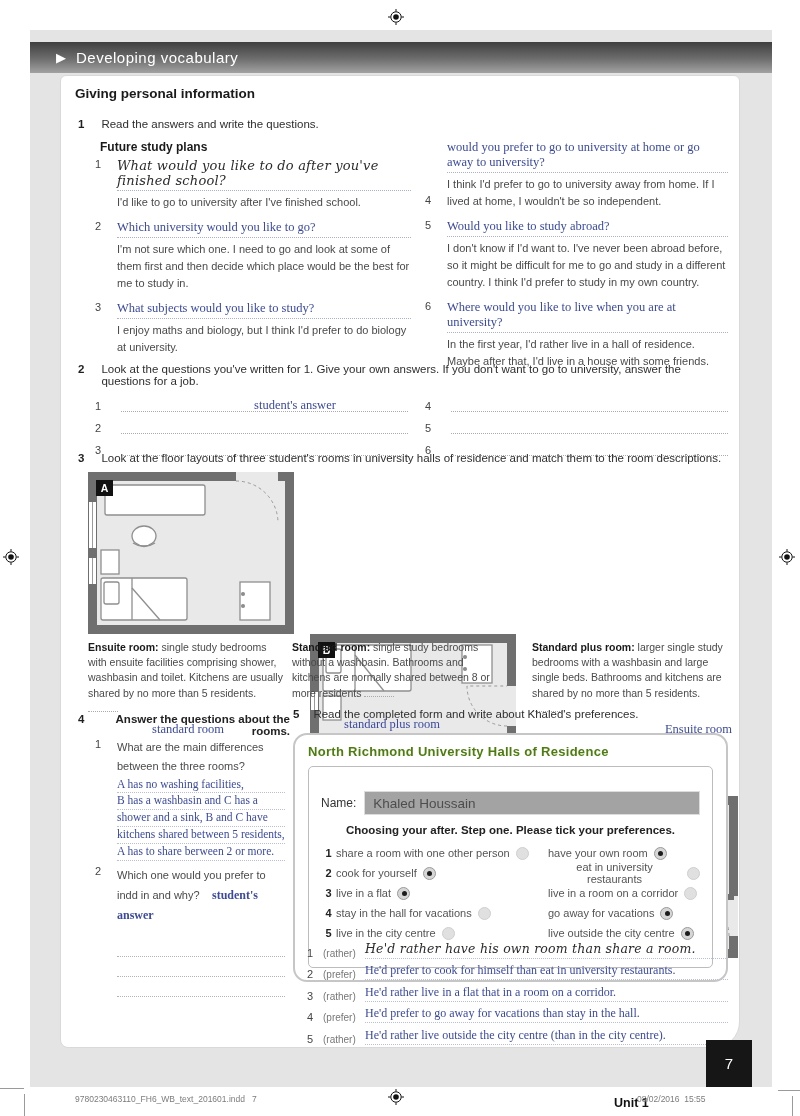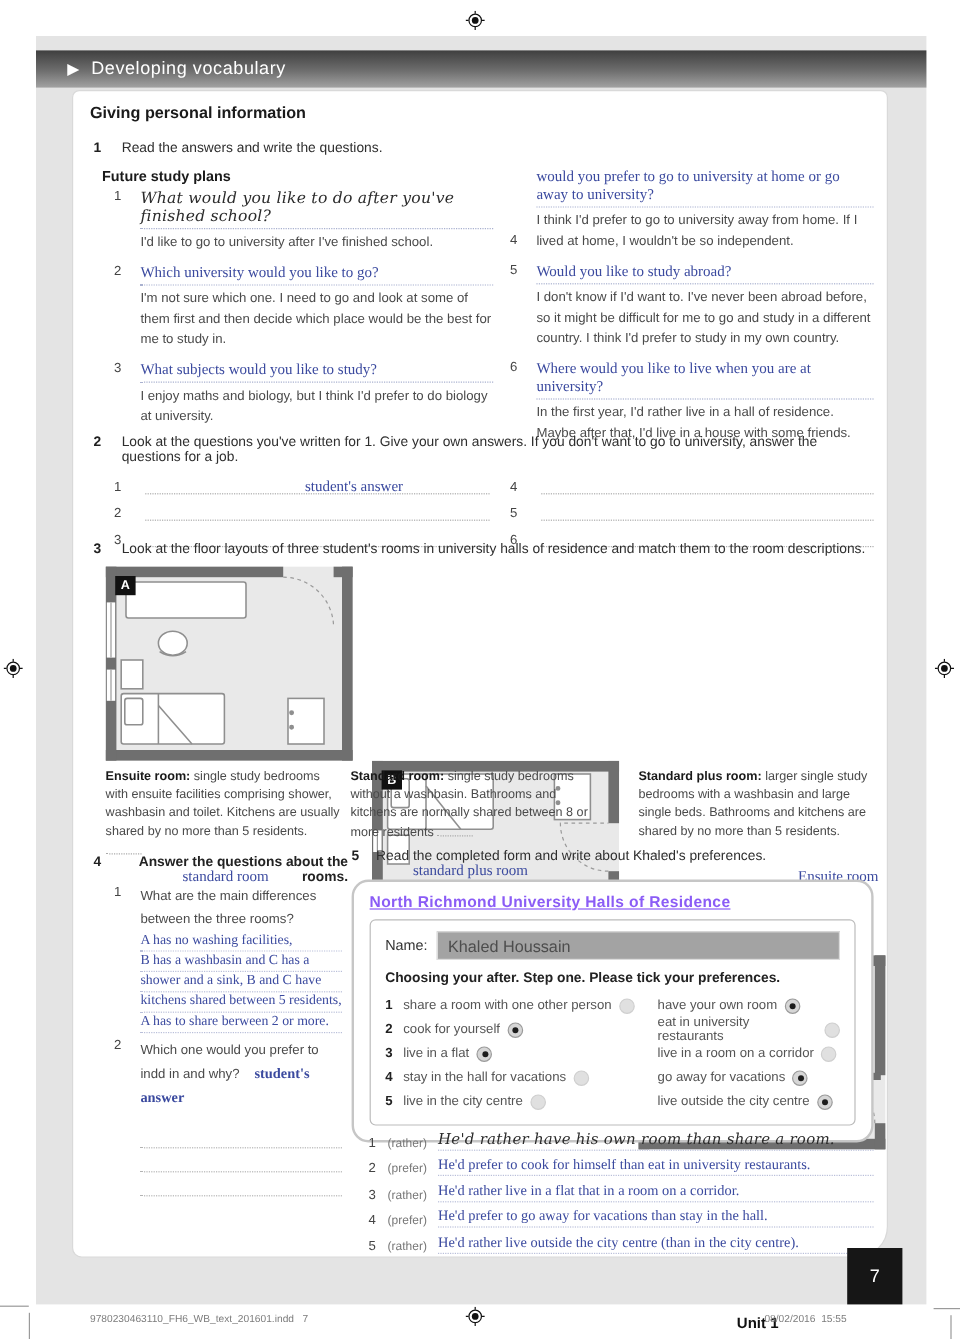--- a/index.html
+++ b/index.html
@@ -47,22 +47,22 @@
   .desc b{color:#1a1a1a;}
   .blank{display:inline-block;width:30px;border-bottom:1px dotted #aaa;height:10px;}
   .desc-ans{font-size:12.5px;margin-top:4px;}
 
   
   .keyline{font-size:11.5px;line-height:1.38;border-bottom:1px dotted #b9bfd9;}
 
   
   .form-outer{border:2px solid #c6c6c6;border-radius:14px;background:#fff;
               padding:9px 13px 12px 13px;box-sizing:border-box;}
-  .form-title{font-size:13px;font-weight:bold;color:#8b5cf6;letter-spacing:.3px;text-decoration:underline;}
-  .form-inner{border:1.5px solid #bcbcbc;border-radius:5px;margin-top:7px;padding:9px 12px;box-sizing:border-box;}
+  .form-title{font-size:13px;font-weight:bold;color:#4d7c0f;letter-spacing:.3px;}
+  .form-inner{border:1.5px solid #bcbcbc;border-radius:5px;margin-top:7px;padding:24px 12px;box-sizing:border-box;text-align:center;}
   .name-row{display:flex;align-items:center;gap:8px;}
   .name-lab{font-size:12px;color:#333;}
   .name-box{flex:1;background:#a3a3a3;border:1px solid #dcdcdc;height:22px;display:flex;
             align-items:center;padding-left:8px;font-size:13.5px;color:#4d4d4d;}
   .form-sub{font-size:11.5px;font-weight:bold;color:#222;margin:9px 0 7px 0;}
   .frow{display:flex;align-items:center;height:20px;font-size:11px;color:#555;}
   .frow .fn{width:15px;font-weight:bold;color:#222;}
   .fleft{width:212px;display:flex;align-items:center;gap:6px;}
   .fright{flex:1;display:flex;align-items:center;gap:6px;}
   .radio{width:13px;height:13px;border-radius:50%;background:#e0e0e0;border:1px solid #cfcfcf;
@@ -132,21 +132,21 @@
 </div>
 
 <div class="abs card"></div>
 
 <div class="abs h-section" style="left:75px;top:86px;">Giving personal information</div>
 
 <div class="abs" style="left:78px;top:118px;display:flex;gap:17px;">
   <span class="exnum">1</span>
   <span class="instr">Read the answers and write the questions.</span>
 </div>
-<div class="abs h-sub" style="left:85px;top:140px;">Future study plans</div>
+<div class="abs h-sub" style="left:100px;top:140px;">Future study plans</div>
 
 <div class="abs" style="left:95px;top:158px;width:316px;">
   <div class="qitem">
     <span class="qnum">1</span>
     <div class="qbody">
       <div class="qline hand" style="font-size:13px;">What would you like to do after you've finished school?</div>
       <div class="atext">I'd like to go to university after I've finished school.</div>
     </div>
   </div>
   <div class="qitem">

